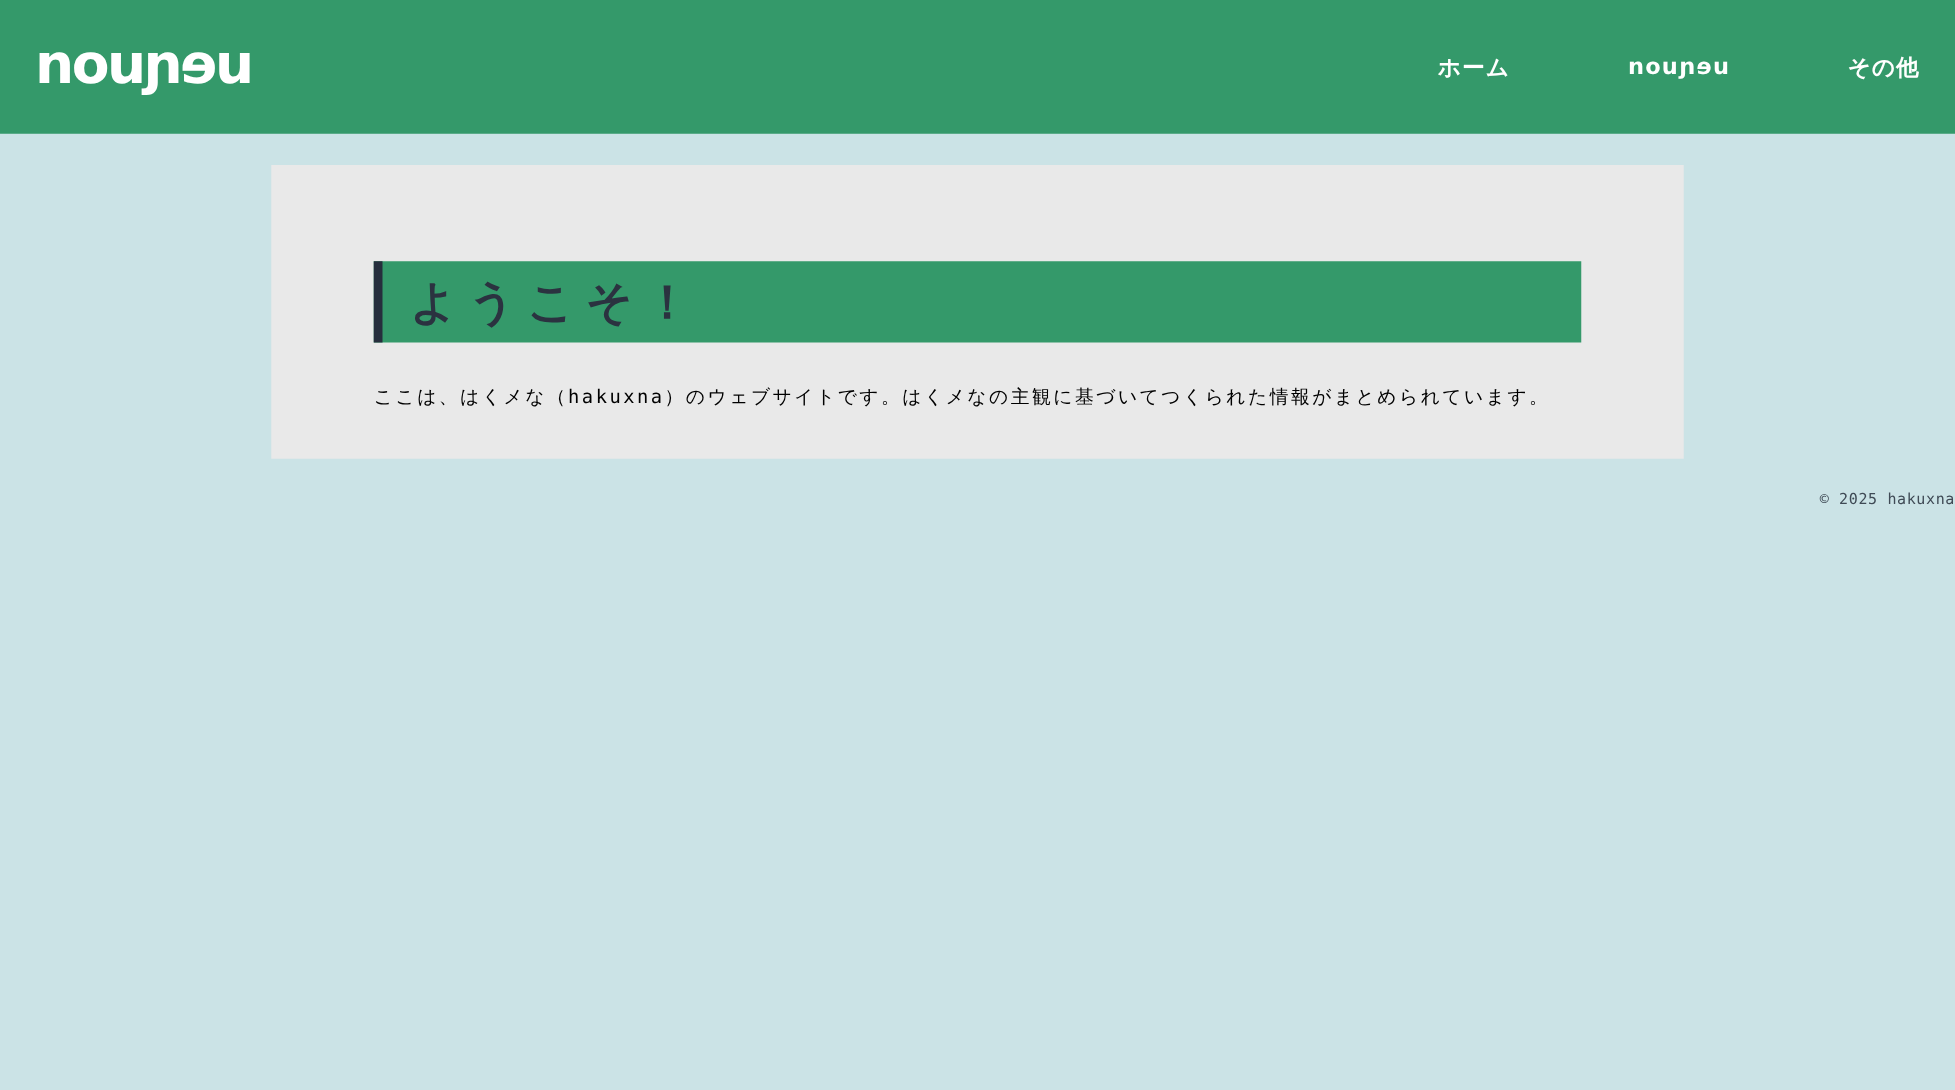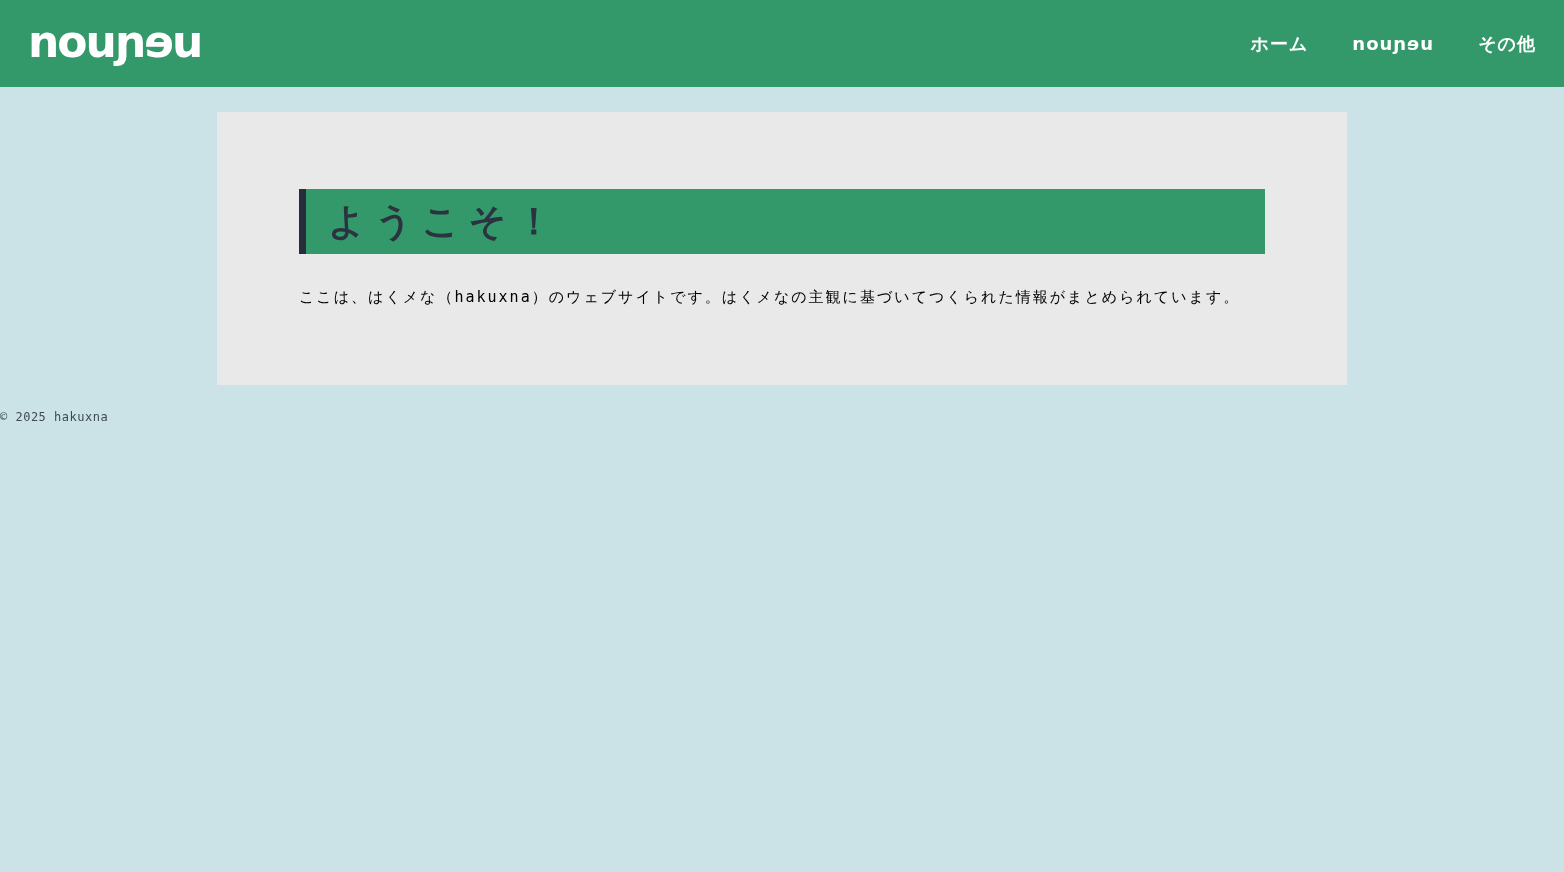--- a/index.html
+++ b/index.html
@@ -9,21 +9,21 @@
   body {
     width: 1564px;
     height: 872px;
     background: #cbe3e6;
     font-family: "DejaVu Sans", sans-serif;
     overflow: hidden;
   }
 
   
   .site-header {
-    height: 87px;
+    height: 107px;
     background: #34996a;
     display: flex;
     align-items: center;
     justify-content: space-between;
     padding: 0 28px;
     box-sizing: border-box;
   }
   .logo {
     color: #ffffff;
     font-family: "DejaVu Sans", sans-serif;
@@ -31,38 +31,38 @@
     font-size: 44px;
     line-height: 1;
     letter-spacing: -2px;
     cursor: pointer;
     user-select: none;
     margin-top: -4px;
   }
   .nav {
     display: flex;
     align-items: center;
-    gap: 44px;
+    gap: 94px;
   }
   .nav-item {
     color: #ffffff;
     font-size: 18px;
     font-weight: bold;
     letter-spacing: 1px;
     cursor: pointer;
     white-space: nowrap;
   }
 
   
   .main-card {
     width: 1130px;
     margin: 25px auto 0 auto;
     background: #e9e9e9;
     box-sizing: border-box;
-    padding: 77px 82px 76px 82px;
+    padding: 77px 82px 38px 82px;
   }
   .welcome-banner {
     background: #34996a;
     border-left: 7px solid #262e3d;
     height: 65px;
     display: flex;
     align-items: center;
     box-sizing: border-box;
     padding-left: 22px;
   }
@@ -79,21 +79,21 @@
     font-size: 15px;
     line-height: 1.6;
     letter-spacing: 2px;
     color: #000000;
     font-family: "DejaVu Sans Mono", "DejaVu Sans", monospace;
   }
 
   
   .site-footer {
     margin-top: 25px;
-    text-align: left;
+    text-align: right;
     font-size: 12px;
     color: #3f4a55;
     font-family: "DejaVu Sans Mono", "DejaVu Serif", monospace;
     letter-spacing: 0.5px;
   }
 </style>
 </head>
 <body>
 
 <header class="site-header">

